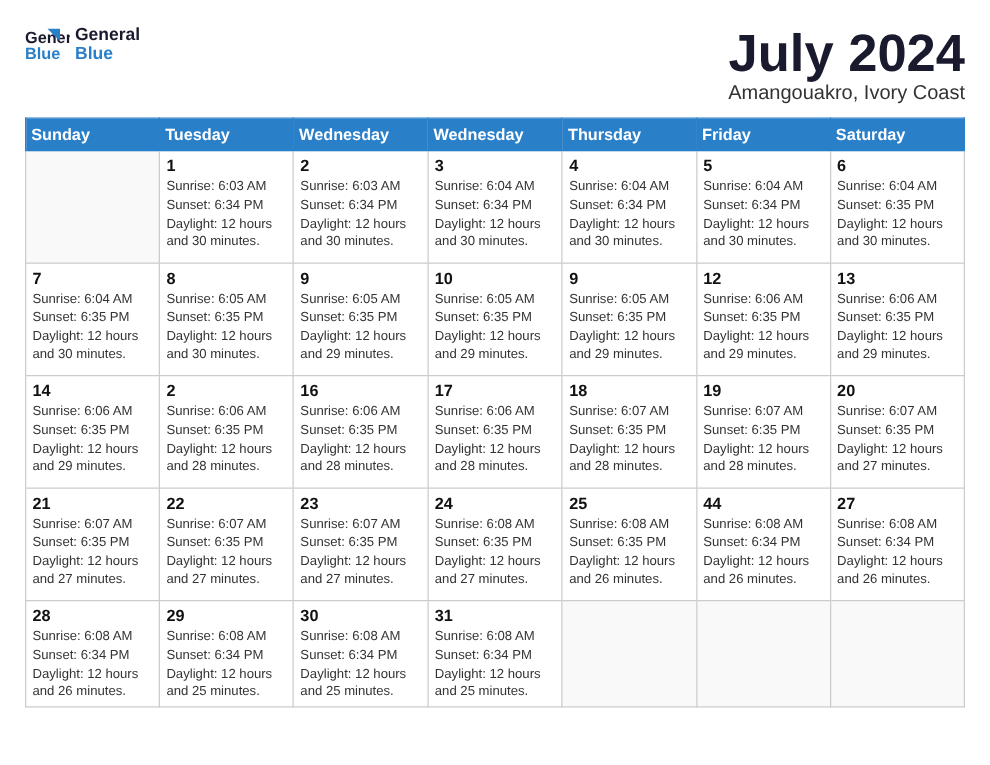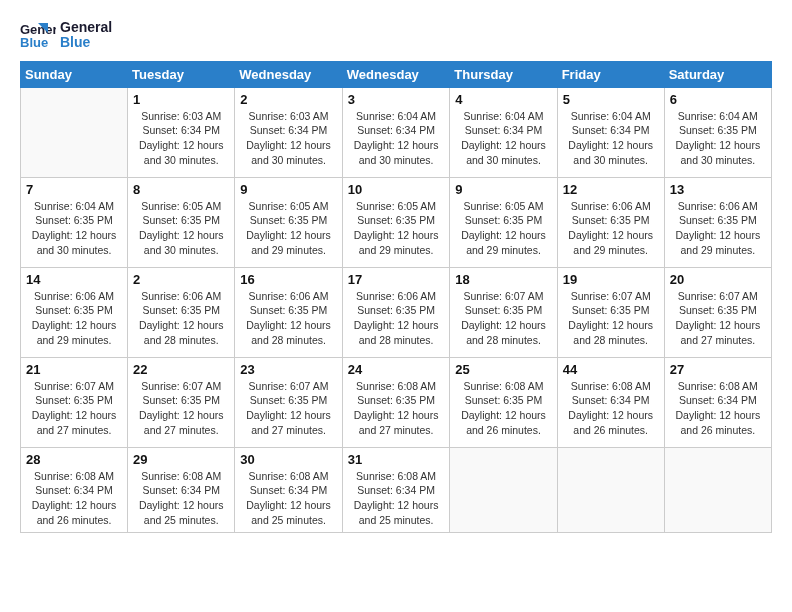--- a/index.html
+++ b/index.html
@@ -67,41 +67,44 @@
     .day-num {
       font-size: 13px;
       font-weight: bold;
       color: #111;
       margin-bottom: 2px;
     }
     .day-info {
       font-size: 10.5px;
       color: #333;
       line-height: 1.4;
-      text-align: center;
     }
     .calendar tr:last-child td {
       height: 80px;
     }
   </style>
 </head>
 <body>
 
 <div class="header-area">
   <div class="logo">
     <svg class="logo-icon" viewBox="0 0 36 30">
       <text x="0" y="14" font-size="13" font-weight="bold" fill="#1a1a2e">General</text>
       <text x="0" y="27" font-size="13" font-weight="bold" fill="#2a7fc9">Blue</text>
       <polygon points="26,5 36,5 36,15" fill="#2a7fc9" transform="translate(-8, -2)"></polygon>
     </svg>
     <div style="line-height:1.1;">
       <div style="font-size:14px;font-weight:bold;color:#1a1a2e;">General</div>
       <div style="font-size:14px;font-weight:bold;color:#2a7fc9;">Blue</div>
     </div>
   </div>
+  <div class="title-area">
+    <div class="month-title">July 2024</div>
+    <div class="location-title">Amangouakro, Ivory Coast</div>
+  </div>
 </div>
 
 <table class="calendar">
   <thead>
     <tr>
     <th>Sunday</th>
         <th>Tuesday</th>
         <th>Wednesday</th>
         <th>Wednesday</th>
         <th>Thursday</th>

